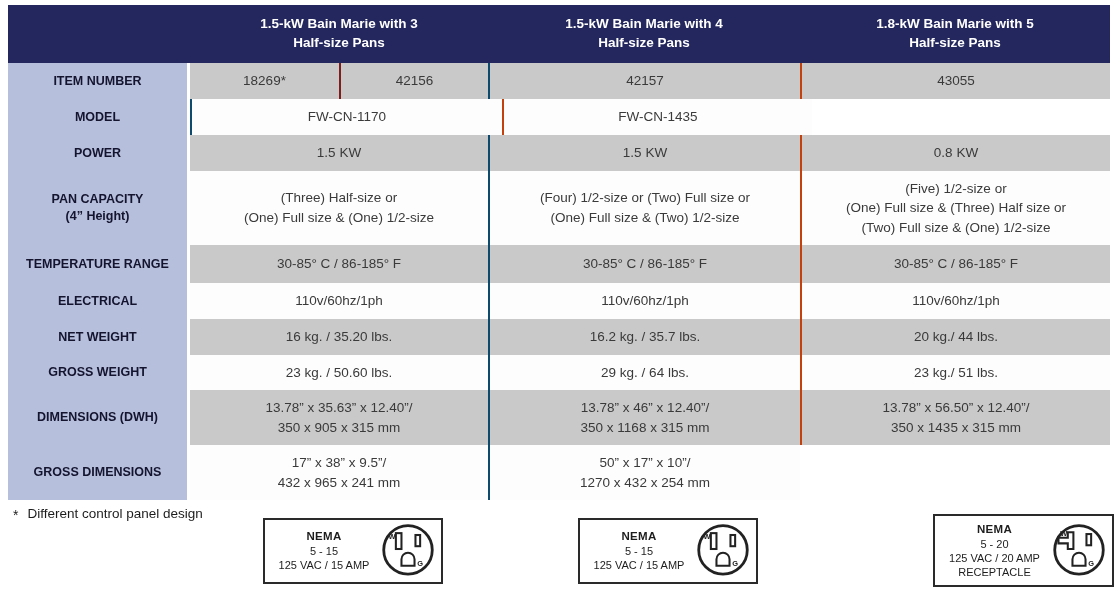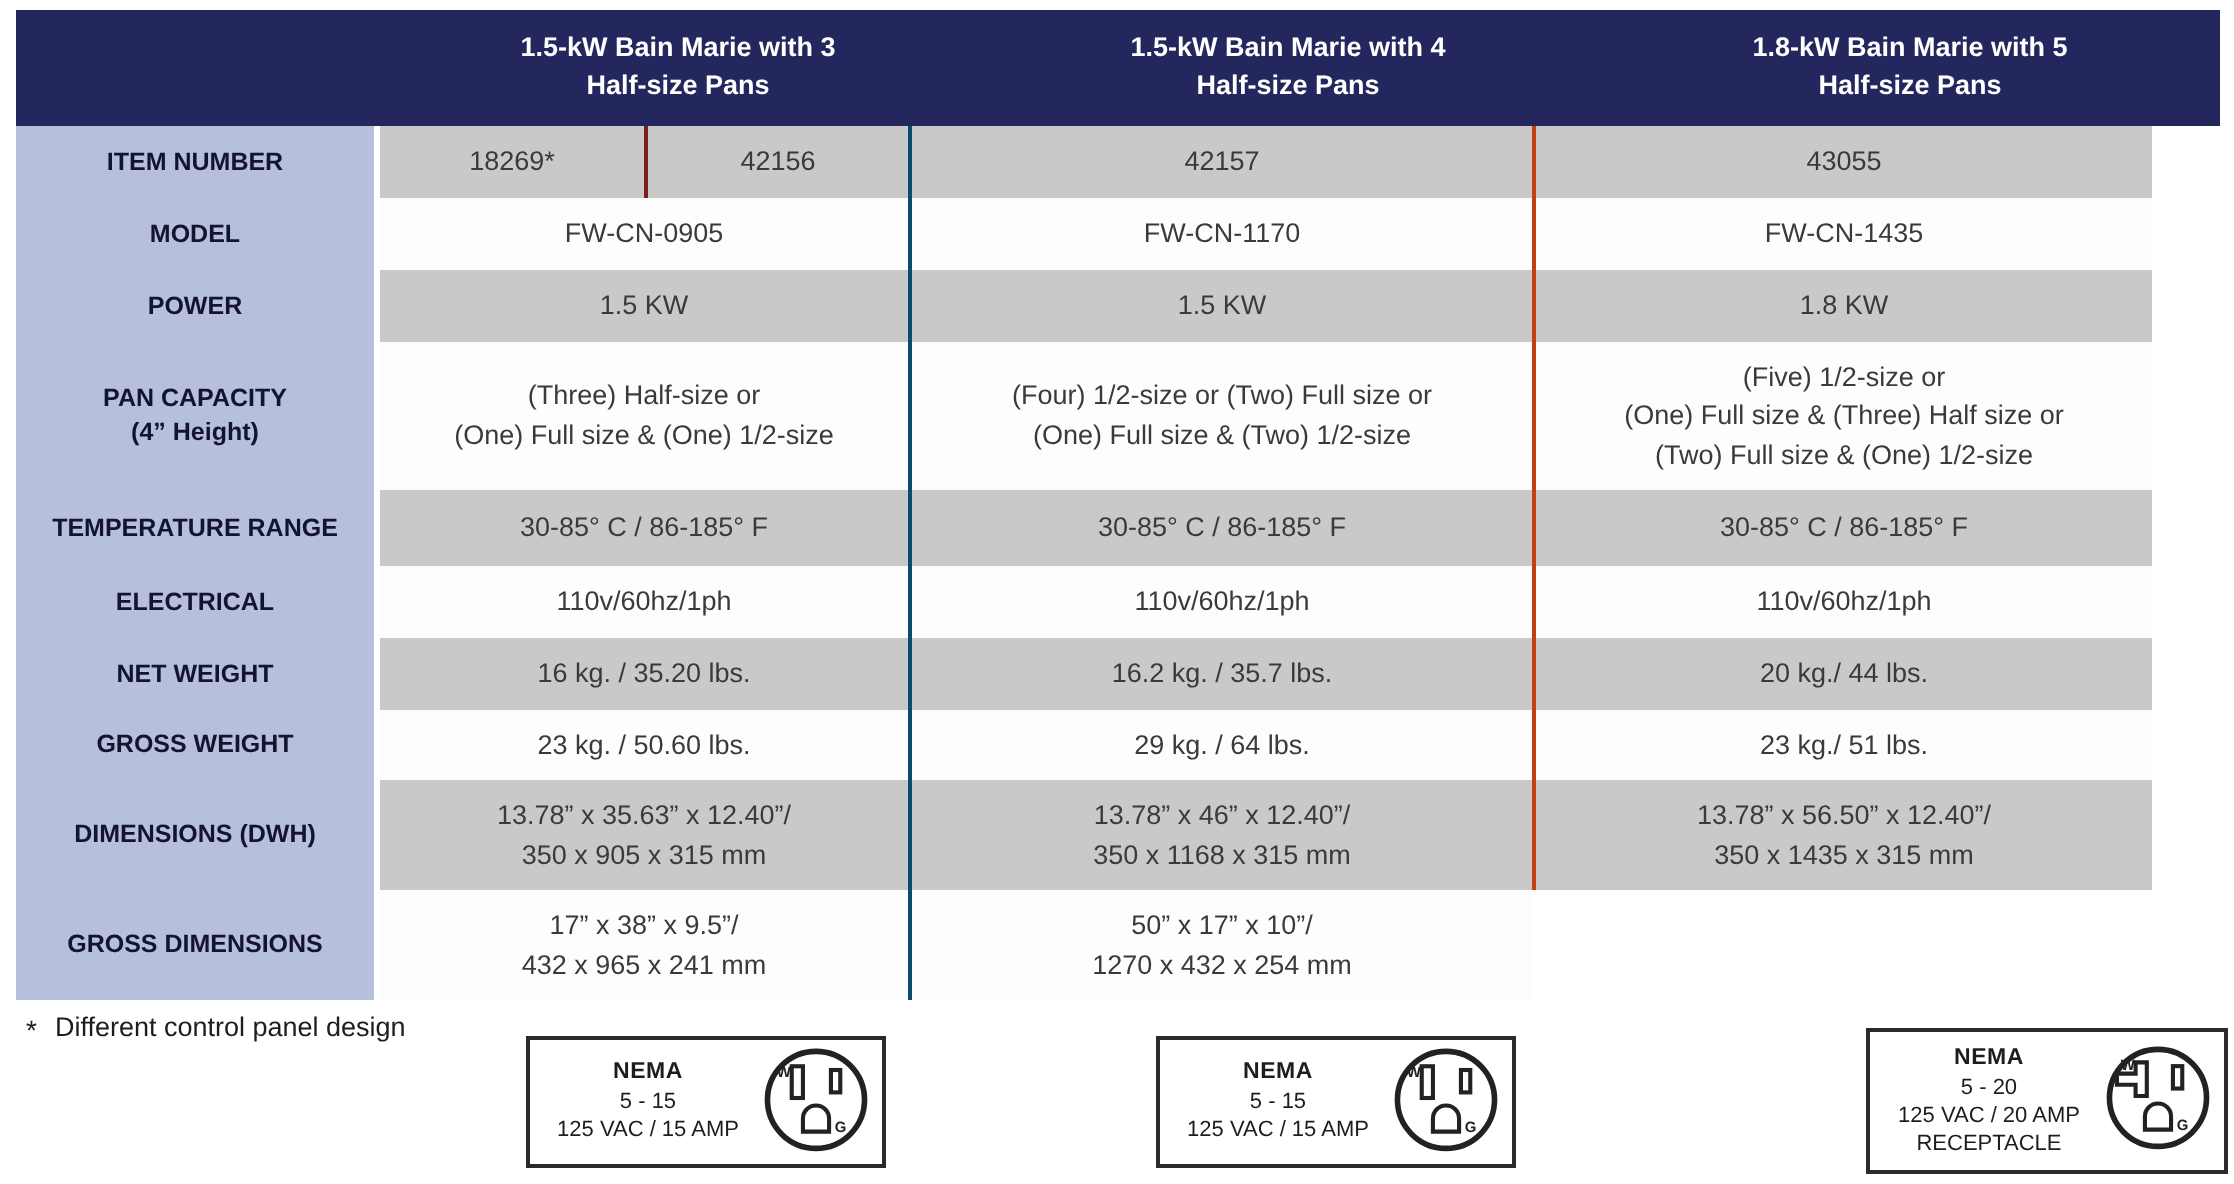--- a/index.html
+++ b/index.html
@@ -36,21 +36,21 @@
     display: flex; align-items: center; justify-content: center;
     font-weight: bold; font-size: 12.5px; color: #14142e;
     text-align: center; white-space: pre-line; line-height: 1.35;
   }
   .lbl-gap { width: 3px; background: #ffffff; }
   .td {
     display: flex; align-items: center; justify-content: center;
     font-size: 13.5px; color: #3a3a3a; text-align: center;
     white-space: pre-line; line-height: 1.45;
   }
-  .td.c1 { width: 264px; }
+  .td.c1 { width: 298px; }
   .td.c2 { width: 312px; border-left: 2px solid #0c4a6e; }
   .td.c3 { width: 310px; border-left: 2px solid #c2410c; }
   .gray  .td { background: #c9c9ca; }
   .white .td { background: #fdfdfd; }
 
   .split { padding: 0; }
   .sub { width: 50%; height: 100%; display: flex; align-items: center; justify-content: center; }
   .sub + .sub { border-left: 2px solid #7f1d1d; }
 
   .r-item  { height: 36px; }
@@ -110,31 +110,30 @@
         <div class="sub">18269*</div>
         <div class="sub">42156</div>
       </div>
       <div class="td c2">42157</div>
       <div class="td c3">43055</div>
     </div>
 
     <div class="tr white r-model">
       <div class="td-label">MODEL</div>
       <div class="lbl-gap"></div>
-      <div class="td c1">FW-CN-0905</div>
       <div class="td c2">FW-CN-1170</div>
       <div class="td c3">FW-CN-1435</div>
     </div>
 
     <div class="tr gray r-power">
       <div class="td-label">POWER</div>
       <div class="lbl-gap"></div>
       <div class="td c1">1.5 KW</div>
       <div class="td c2">1.5 KW</div>
-      <div class="td c3">1.8 KW</div>
+      <div class="td c3">0.8 KW</div>
     </div>
 
     <div class="tr white r-pan">
       <div class="td-label">PAN CAPACITY
 (4” Height)</div>
       <div class="lbl-gap"></div>
       <div class="td c1">(Three) Half-size or
 (One) Full size &amp; (One) 1/2-size</div>
       <div class="td c2">(Four) 1/2-size or (Two) Full size or
 (One) Full size &amp; (Two) 1/2-size</div>

